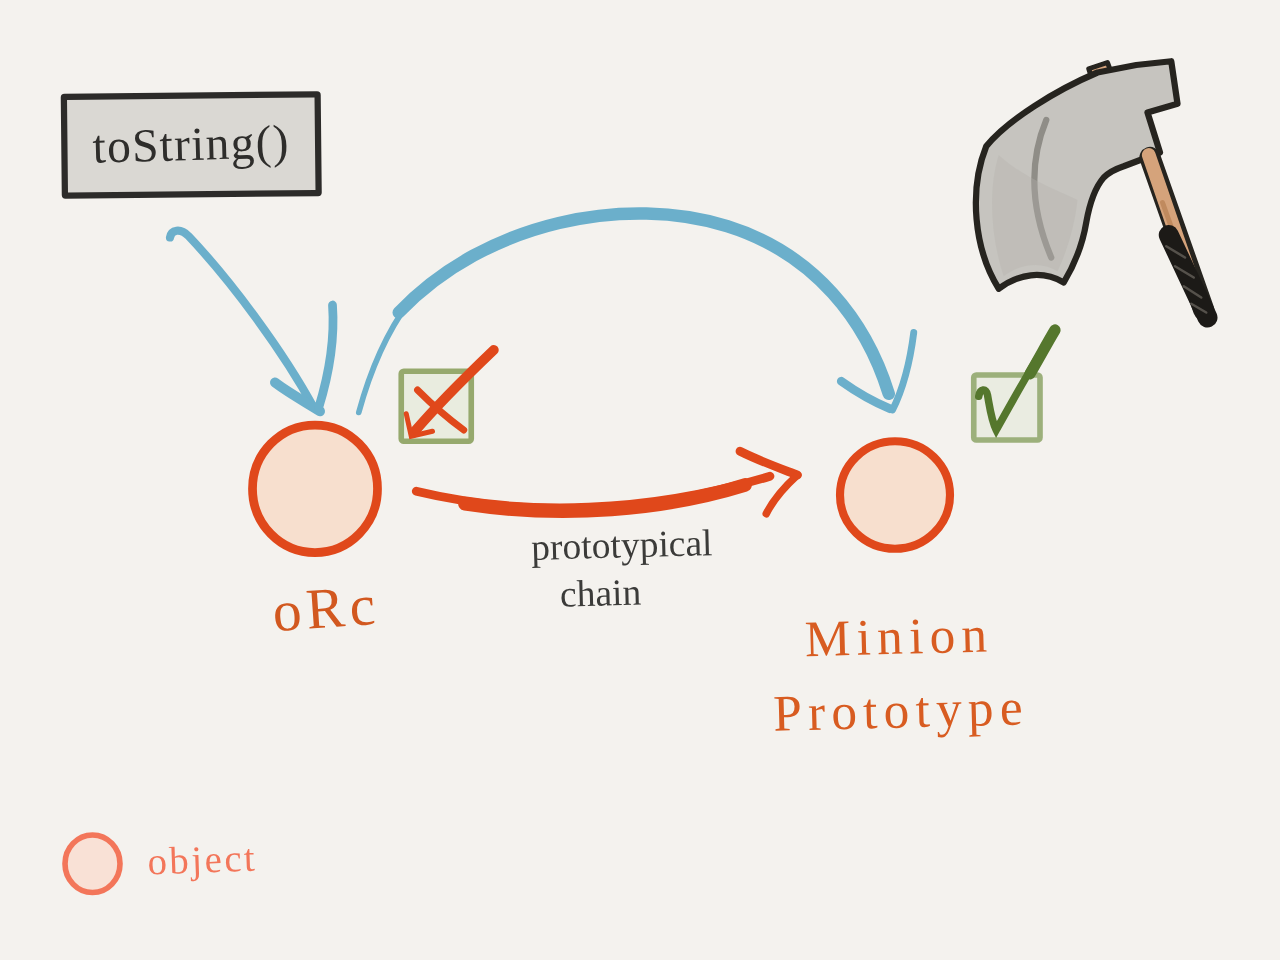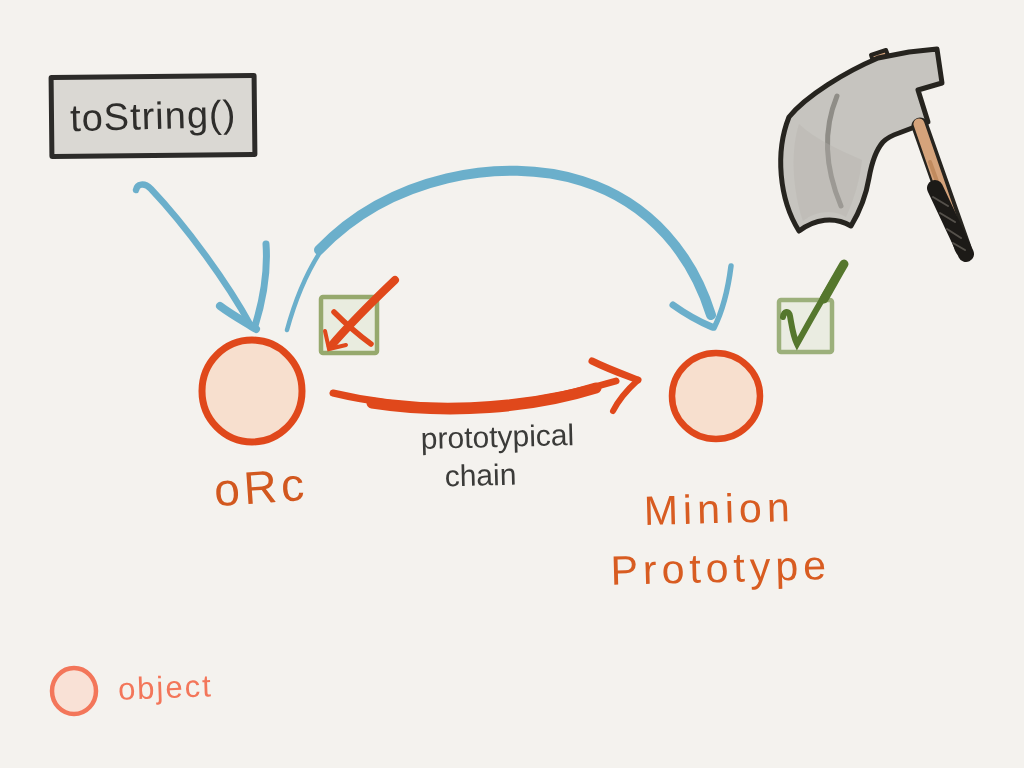--- a/index.html
+++ b/index.html
@@ -1,21 +1,21 @@
 <!DOCTYPE html>
 <html><head>
 <meta charset="utf-8">
 <style>
   html,body{margin:0;padding:0;}
   .stage{
     position:relative;
     width:1024px;height:768px;
     background:#f4f2ee;
     overflow:hidden;
-    font-family:Liberation Sans, sans-serif;
+    font-family:Liberation Serif, serif;
   }
   .stage svg{position:absolute;left:0;top:0;}
   .tostring-box{
     position:absolute;left:49px;top:74px;width:198px;height:74px;
     background:#dad8d3;border:5px solid #2c2b29;border-radius:3px;
     display:flex;align-items:center;justify-content:center;
     transform:rotate(-0.6deg);
   }
   .tostring-box span{
     font-size:38px;color:#2e2d2b;letter-spacing:1px;

